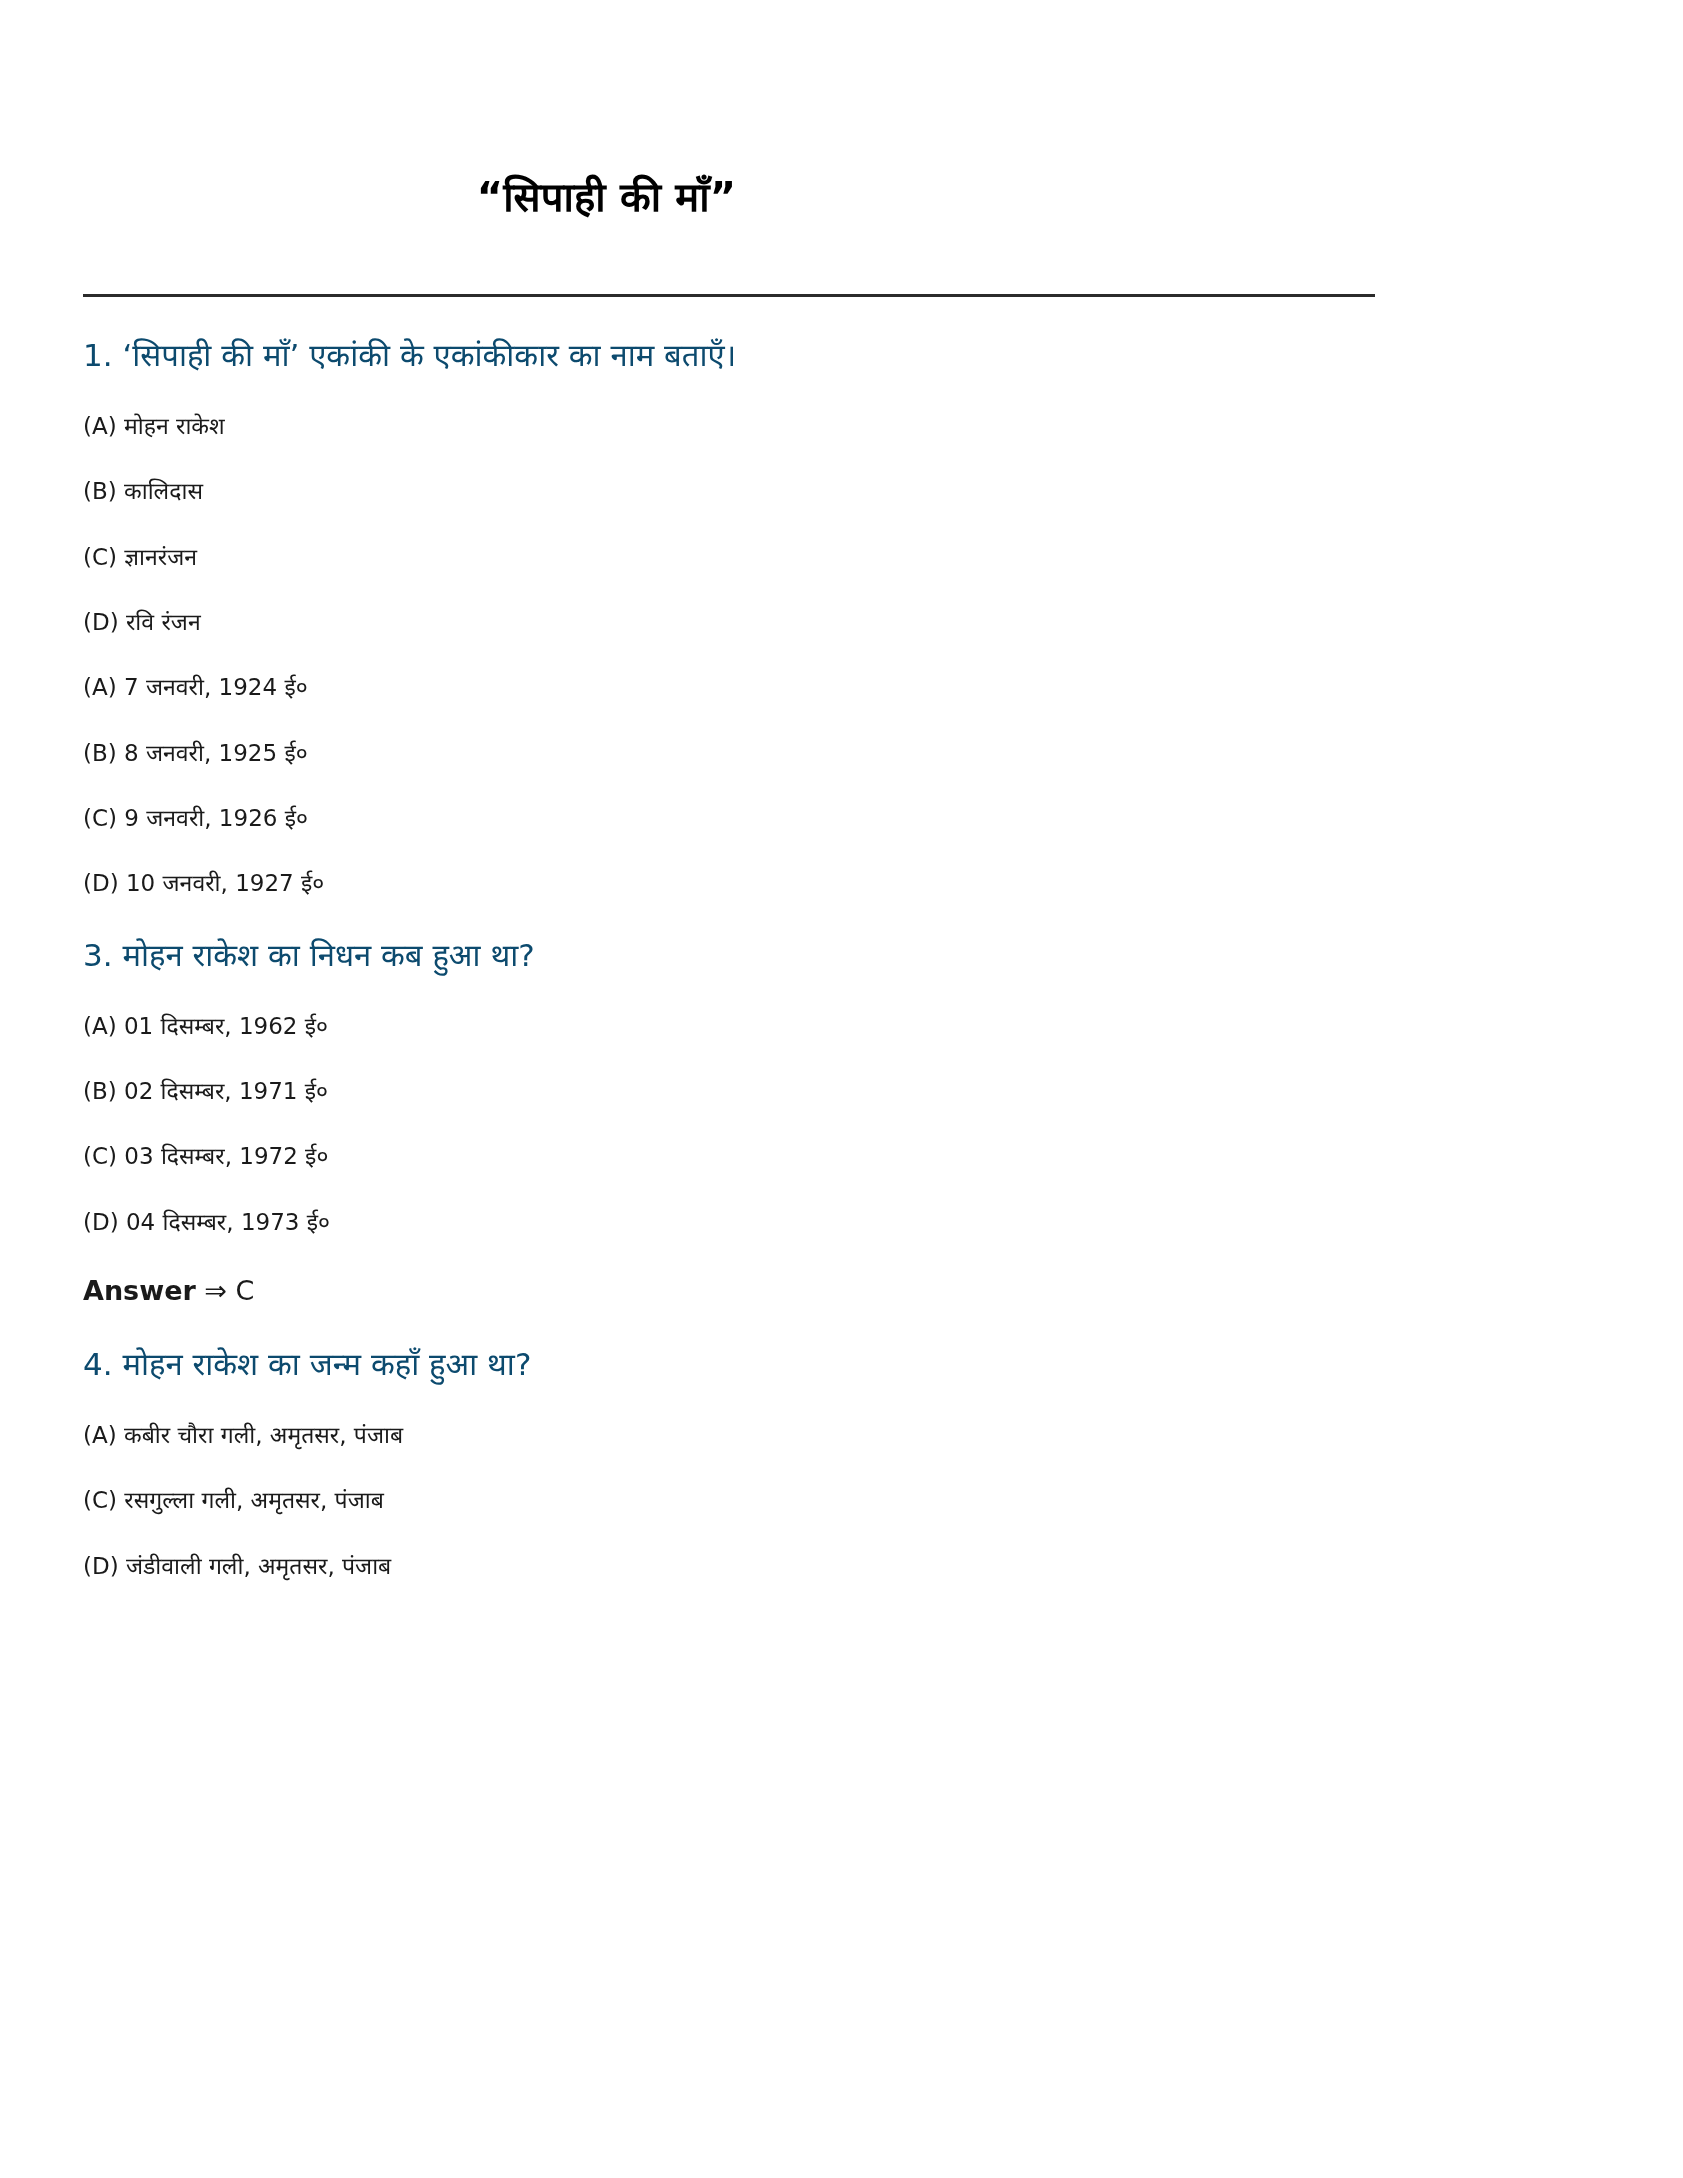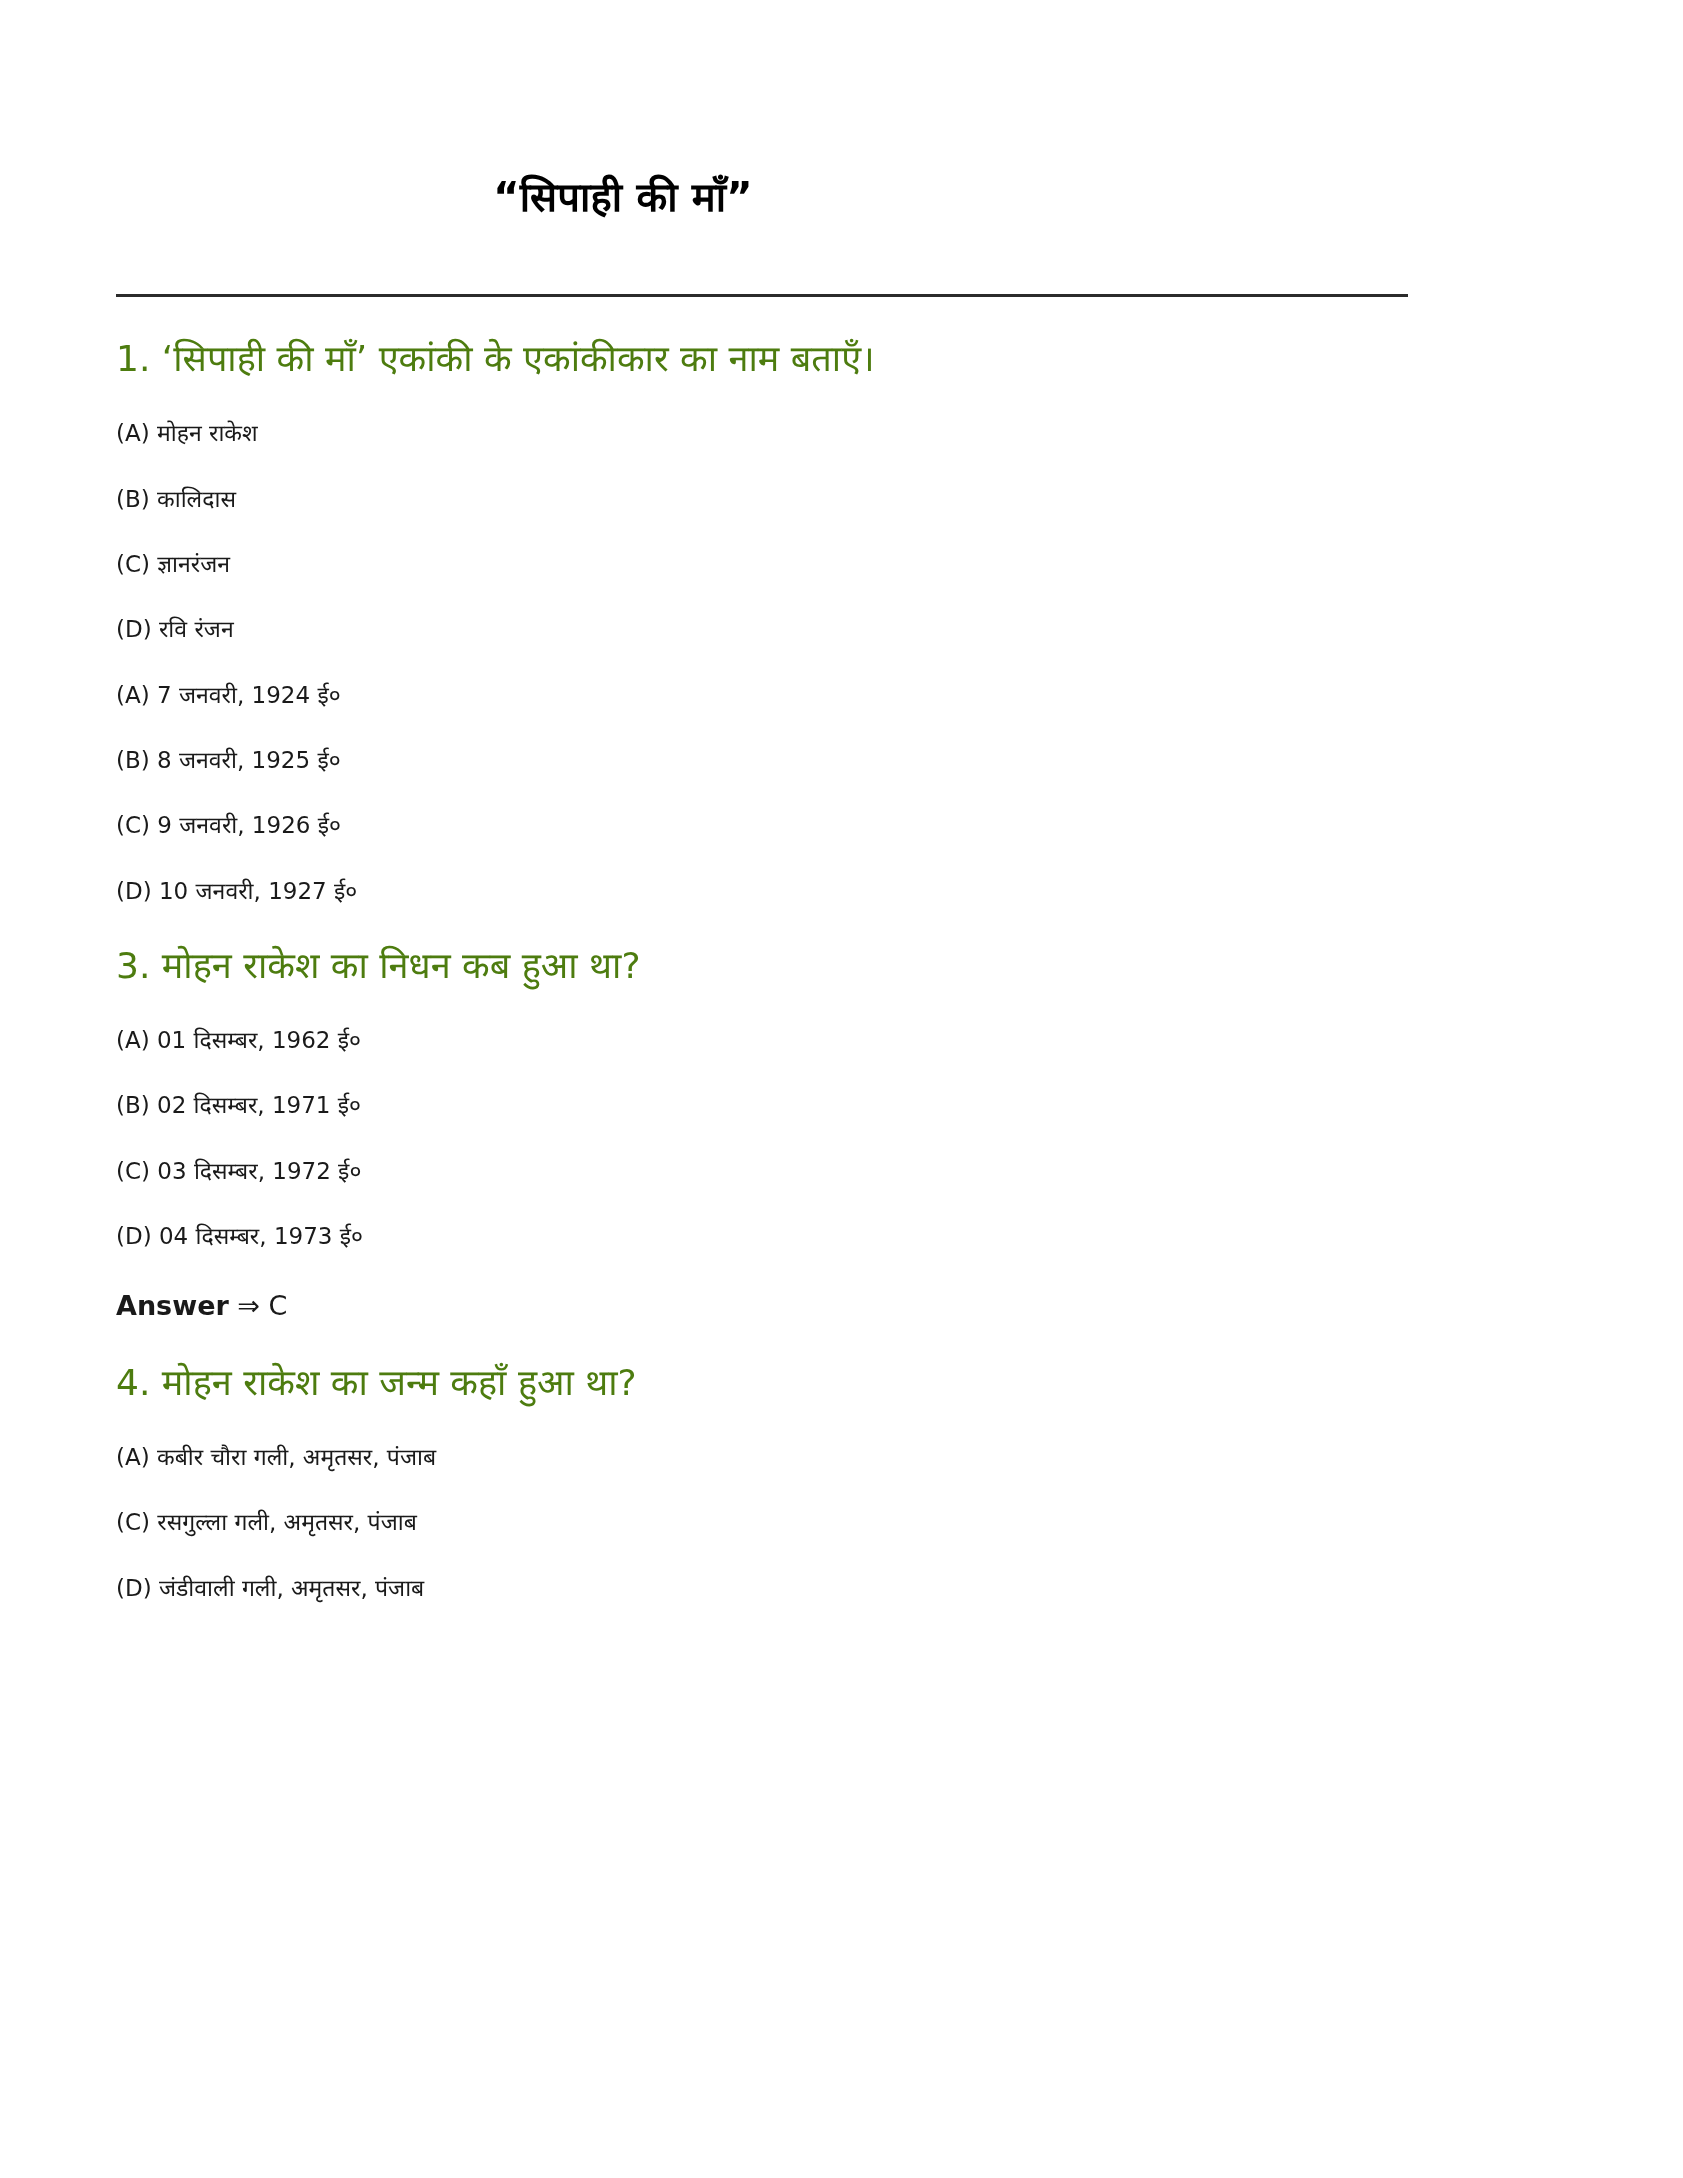--- a/index.html
+++ b/index.html
@@ -11,45 +11,45 @@
     width: 1683px;
     height: 2178px;
     font-family: "DejaVu Sans", "Liberation Sans", sans-serif;
     color: #1a1a1a;
     -webkit-font-smoothing: antialiased;
   }
   .page {
     box-sizing: border-box;
     width: 1347px;
     min-height: 2178px;
-    padding: 168px 158px 79px 116px;
+    padding: 168px 158px 79px 83px;
   }
   .doc-title {
     text-align: center;
     font-size: 40px;
     font-weight: bold;
     letter-spacing: 0.2px;
     margin: 0 0 71px 0;
     color: #000000;
     padding-right: 59px;
   }
   .divider {
     border: 0;
     border-top: 3px solid #2b2b2b;
     margin: 0 0 36px 0;
     width: 1292px;
   }
   .qa-block {
     margin: 0;
   }
   .question {
-    font-size: 36px;
+    font-size: 31px;
     line-height: 1.45;
     margin: 0 0 32px 0;
-    color: #4d7c0f;
+    color: #0c4a6e;
   }
   .option {
     font-size: 23px;
     line-height: 1.45;
     margin: 0 0 32px 0;
     color: #1a1a1a;
   }
   .answer {
     font-size: 27px;
     line-height: 1.45;

